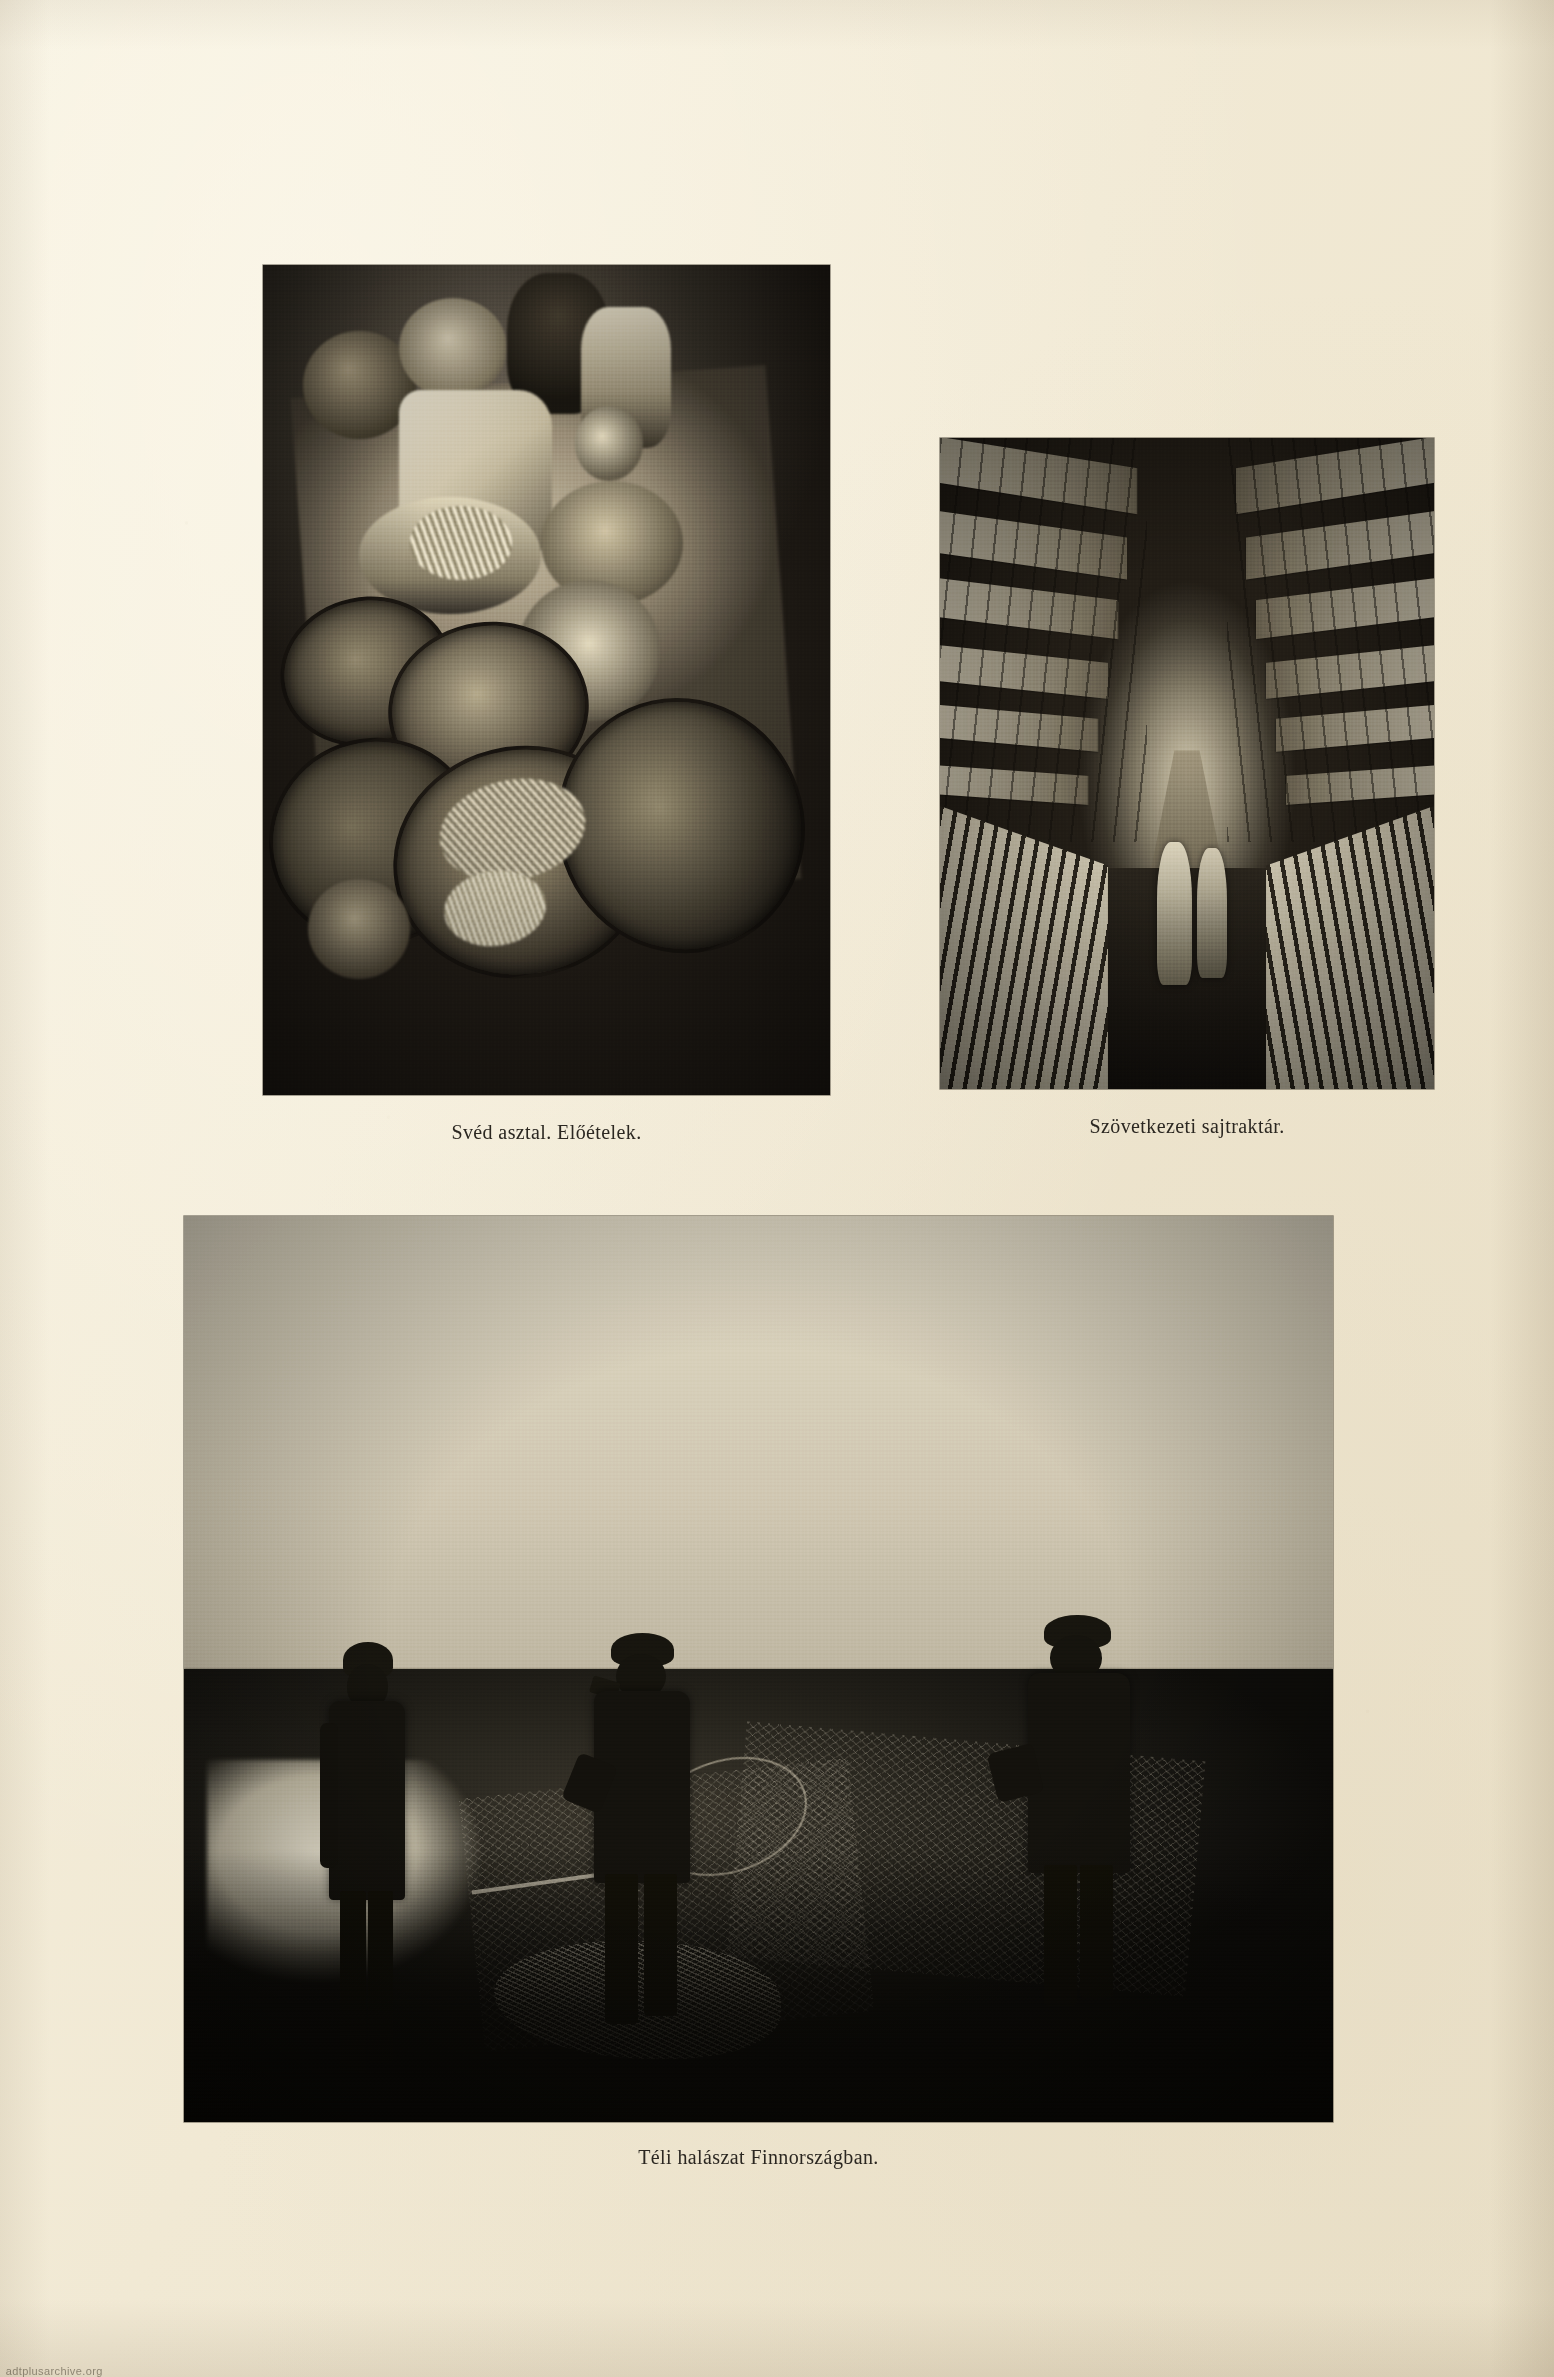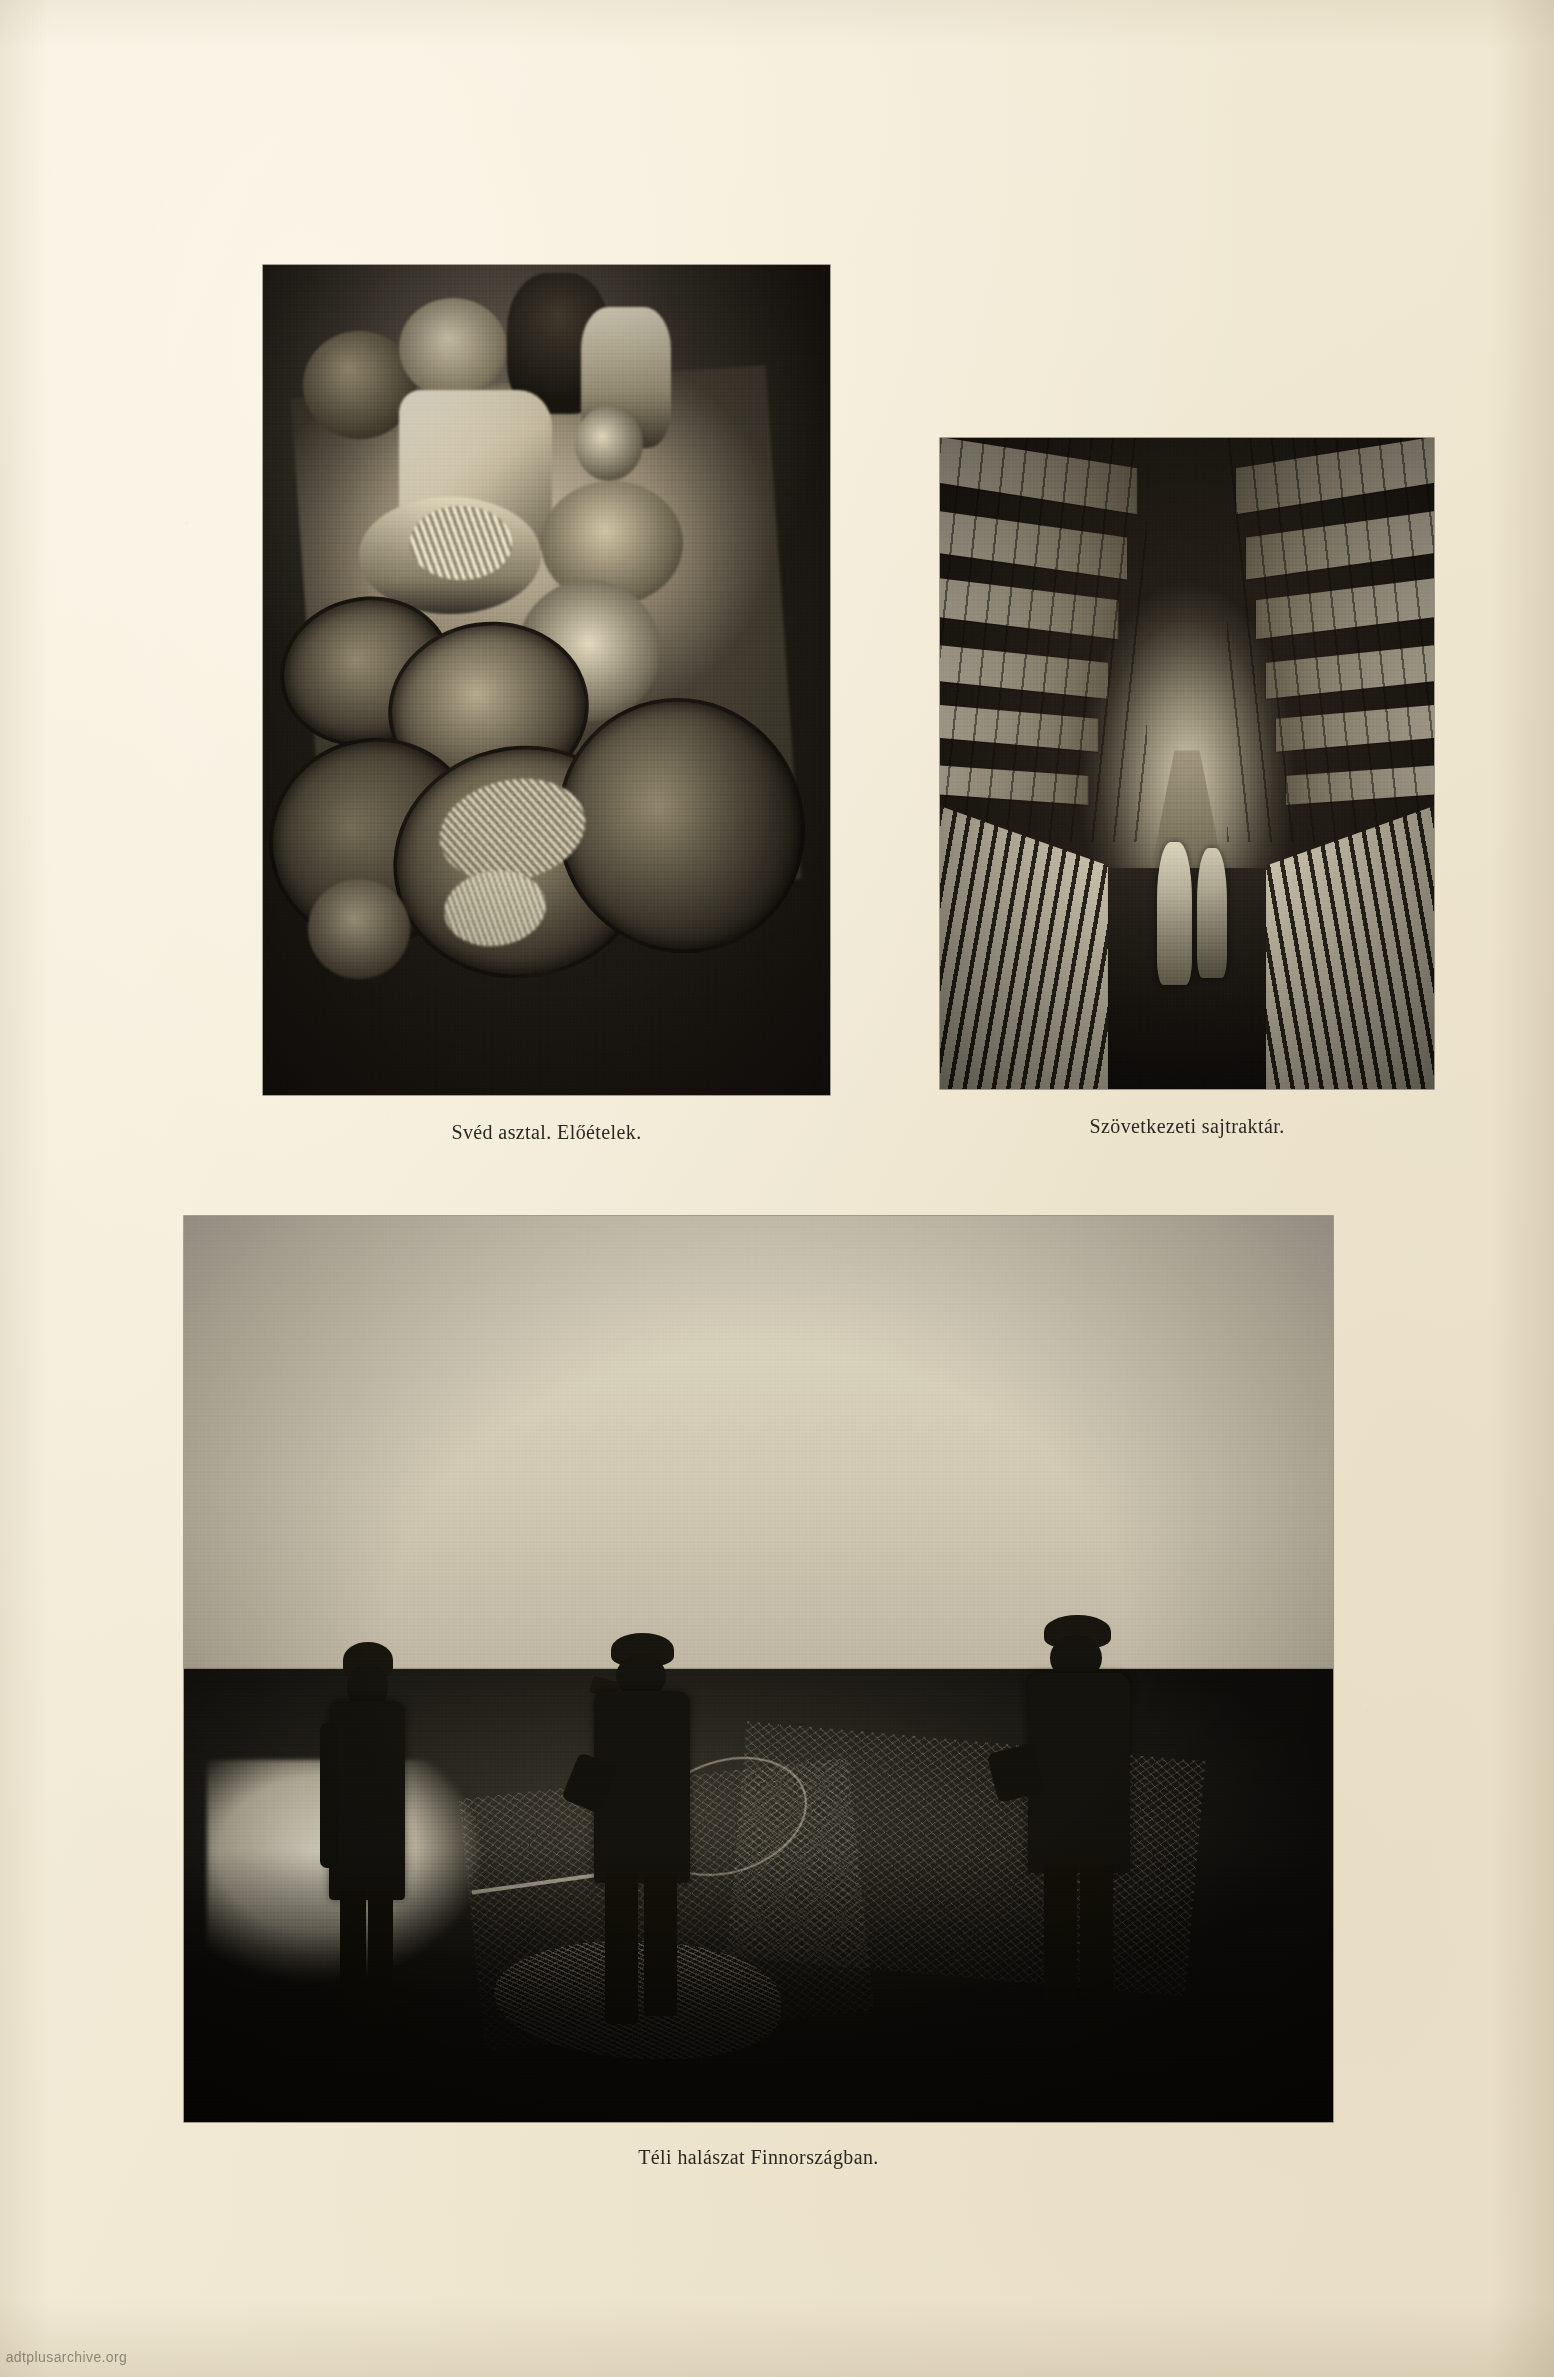--- a/index.html
+++ b/index.html
@@ -238,23 +238,23 @@
   }
   .fi-vig {
     position: absolute; inset: 0;
     background: radial-gradient(ellipse 80% 78% at 50% 46%, rgba(0,0,0,0) 40%, rgba(0,0,0,0.45) 100%);
   }
 
   
   .watermark {
     position: absolute;
     left: 5.7px;
-    bottom: 12px;
+    bottom: 0;
     font-family: "Liberation Sans", sans-serif;
-    font-size: 14px;
+    font-size: 11px;
     letter-spacing: 0.4px;
     color: rgba(70,62,48,0.55);
     white-space: nowrap;
   }
 </style>
 </head>
 <body>
 
 <div class="page">
 

